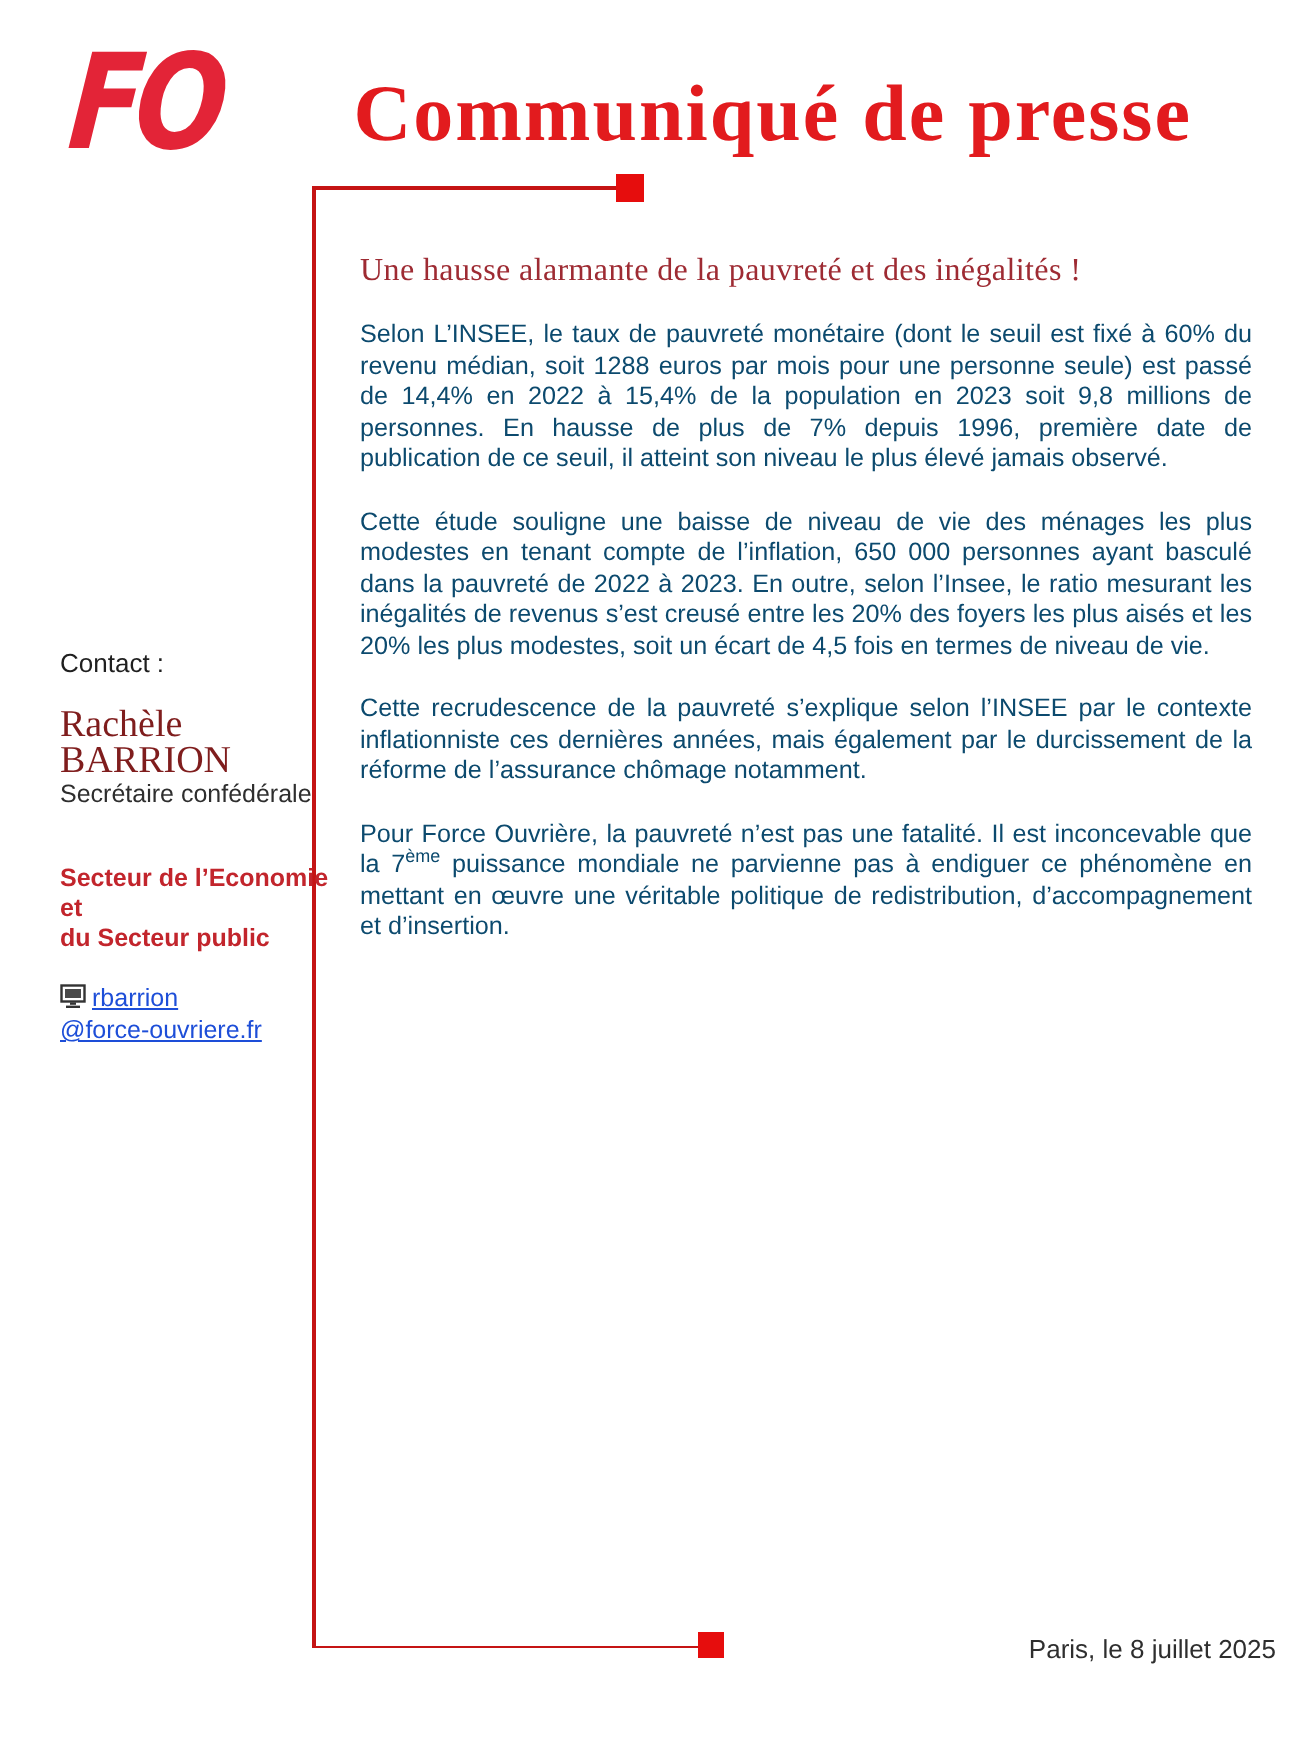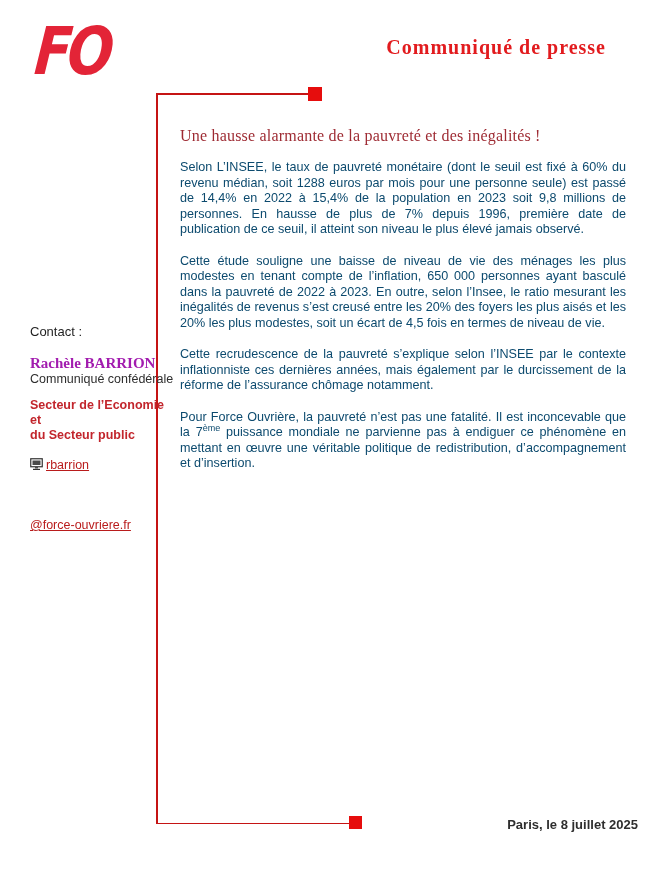--- a/index.html
+++ b/index.html
@@ -12,23 +12,23 @@
   .logo {
     position:absolute; left:38px; top:18px;
     font-family:"DejaVu Sans", sans-serif;
     font-size:66px; line-height:68px; font-weight:bold; font-style:italic;
     letter-spacing:-5px; color:#e32437;
     transform:scaleX(0.82) skewX(-6deg); transform-origin:left top;
   }
 
   
   .masthead {
-    position:absolute; top:26px; right:40px; margin:4px;
+    position:absolute; top:26px; right:40px; margin:14px;
     font-family:"Liberation Serif", serif; font-weight:bold;
-    font-size:20px; line-height:34px; letter-spacing:1px; color:#e21b1e;
+    font-size:40px; line-height:34px; letter-spacing:1px; color:#e21b1e;
   }
 
   
   .frame-top-line    { position:absolute; left:156px; top:93px;  width:158px; height:1.5px; background:#c51414; }
   .frame-top-square  { position:absolute; left:308px; top:87px;  width:14px;  height:14px;  background:#e60d0d; }
   .frame-vline       { position:absolute; left:156px; top:93px;  width:1.5px; height:731px; background:#c51414; }
   .frame-bottom-line { position:absolute; left:156px; top:822.5px; width:196px; height:1.5px; background:#c51414; }
   .frame-bottom-square{ position:absolute; left:349px; top:816px; width:13px;  height:13px;  background:#e60d0d; }
 
   
@@ -42,30 +42,30 @@
     margin:0 0 15.6px 0; font-size:12.6px; line-height:15.6px;
     text-align:justify; color:#0c4a6e;
   }
   .content sup { font-size:9px; line-height:0;margin-top:20px; }
 
   
   .sidebar { position:absolute; left:30px; top:324px; width:148px; color:#2e2e2e; }
   .contact-label  { font-size:13px; line-height:15px; color:#1f1f1f; }
   .contact-name   {
     margin-top:15px; font-family:"Liberation Serif", serif;
-    font-size:15px; line-height:18px; font-weight:bold; color:#a21caf;
+    font-size:19px; line-height:18px; font-weight:normal; color:#7f1d1d;
   }
   .contact-role   { font-size:12.5px; line-height:15px; }
-  .contact-sector { margin-top:11px; font-size:12.5px; line-height:15px; font-weight:bold; color:#c2252c; }
+  .contact-sector { margin-top:27px; font-size:12.5px; line-height:15px; font-weight:bold; color:#c2252c; }
   .contact-links  { margin-top:15px; font-size:12.5px; line-height:15px; }
-  .contact-links .u { text-decoration:underline; color:#b91c1c;margin-top:44px; }
+  .contact-links .u { text-decoration:underline; color:#1d4ed8; }
   .icon { display:inline-block; vertical-align:-1px; margin-right:3px; }
 
   
-  .dateline { position:absolute; top:817px; right:12px; font-size:13px; line-height:16px; color:#2e2e2e;font-weight:bold; }
+  .dateline { position:absolute; top:817px; right:12px; font-size:13px; line-height:16px; color:#2e2e2e; }
 </style>
 </head>
 <body>
 
 <div class="page">
 
   <div class="logo">FO</div>
 
   <h1 class="masthead">Communiqué de presse</h1>
 
@@ -79,21 +79,21 @@
     <h2 class="headline">Une hausse alarmante de la pauvreté et des inégalités !</h2>
     <p>Selon L’INSEE, le taux de pauvreté monétaire (dont le seuil est fixé à 60% du revenu médian, soit 1288 euros par mois pour une personne seule) est passé de 14,4% en 2022 à 15,4% de la population en 2023 soit 9,8 millions de personnes. En hausse de plus de 7% depuis 1996, première date de publication de ce seuil, il atteint son niveau le plus élevé jamais observé.</p>
     <p>Cette étude souligne une baisse de niveau de vie des ménages les plus modestes en tenant compte de l’inflation, 650&nbsp;000 personnes ayant basculé dans la pauvreté de 2022 à 2023. En outre, selon l’Insee, le ratio mesurant les inégalités de revenus s’est creusé entre les 20% des foyers les plus aisés et les 20% les plus modestes, soit un écart de 4,5 fois en termes de niveau de vie.</p>
     <p>Cette recrudescence de la pauvreté s’explique selon l’INSEE par le contexte inflationniste ces dernières années, mais également par le durcissement de la réforme de l’assurance chômage notamment.</p>
     <p><span>Pour Force Ouvrière, la pauvreté n’est pas une fatalité. Il est inconcevable que la 7</span><sup>ème</sup><span> puissance mondiale ne parvienne pas à endiguer ce phénomène en mettant en œuvre une véritable politique de redistribution, d’accompagnement et d’insertion.</span></p>
   </div>
 
   <aside class="sidebar">
     <div class="contact-label">Contact :</div>
     <div class="contact-name">Rachèle BARRION</div>
-    <div class="contact-role">Communiqué confédérale</div>
+    <div class="contact-role">Secrétaire confédérale</div>
     <div class="contact-sector">
       <div>Secteur de l’Economie et</div>
       <div>du Secteur public</div>
     </div>
     <div class="contact-links">
       <div>
         <span class="icon"><svg width="13" height="12" viewBox="0 0 13 12">
               <rect x="0.75" y="0.75" width="11.5" height="8" fill="none" stroke="#333" stroke-width="1.2"></rect>
               <rect x="2.5" y="2.5" width="8" height="4.5" fill="#4a4a4a"></rect>
               <rect x="5" y="9.2" width="3" height="1.2" fill="#333"></rect>

